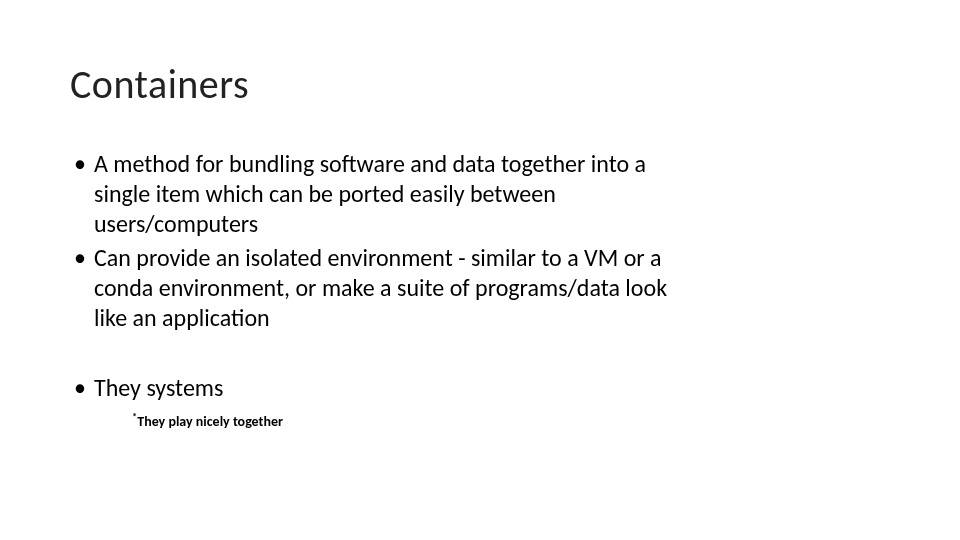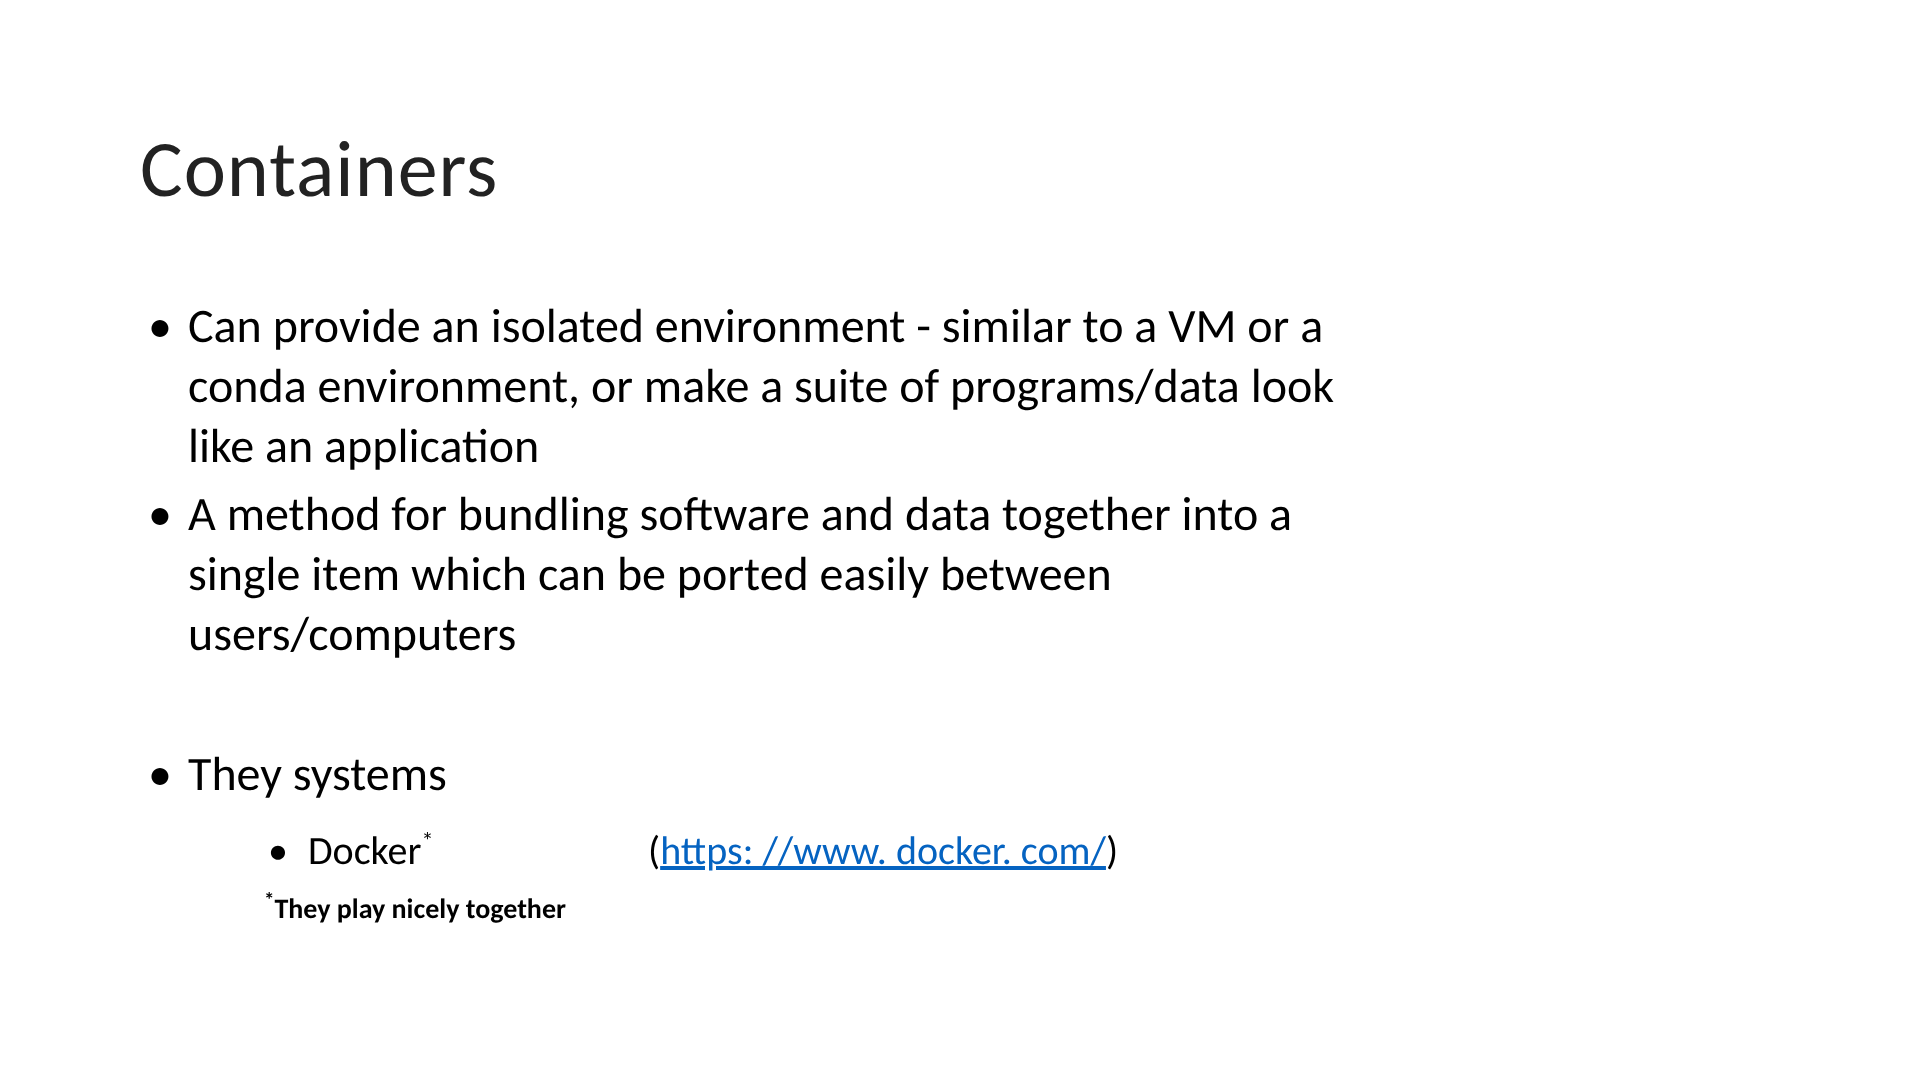--- a/index.html
+++ b/index.html
@@ -94,37 +94,29 @@
 </style>
 </head>
 <body>
 
 <div class="slide">
 
   <h1 class="title">Containers</h1>
 
   <div class="bullets">
 
+    <div class="lvl1">A method for bundling software and data together into a single item which can be ported easily between users/computers</div>
     <div class="lvl1">Can provide an isolated environment - similar to a VM or a conda environment, or make a suite of programs/data look like an application</div>
-    <div class="lvl1">A method for bundling software and data together into a single item which can be ported easily between users/computers</div>
 
     <div class="spacer"></div>
 
     <div class="lvl1">They systems</div>
 
     <div class="sub-block">
 
-      <div class="sub-row">
-        <div class="sub-label">
-          <span>Docker</span><span class="sup">*</span>
-        </div>
-        <div class="link-wrap">
-          <span class="paren">(</span><span class="link">https: //www. docker. com/</span><span class="paren">)</span>
-        </div>
-      </div>
 
 
     </div>
 
     <div class="footnote">
       <span class="sup">*</span><span>They play nicely together</span>
     </div>
 
   </div>
 

